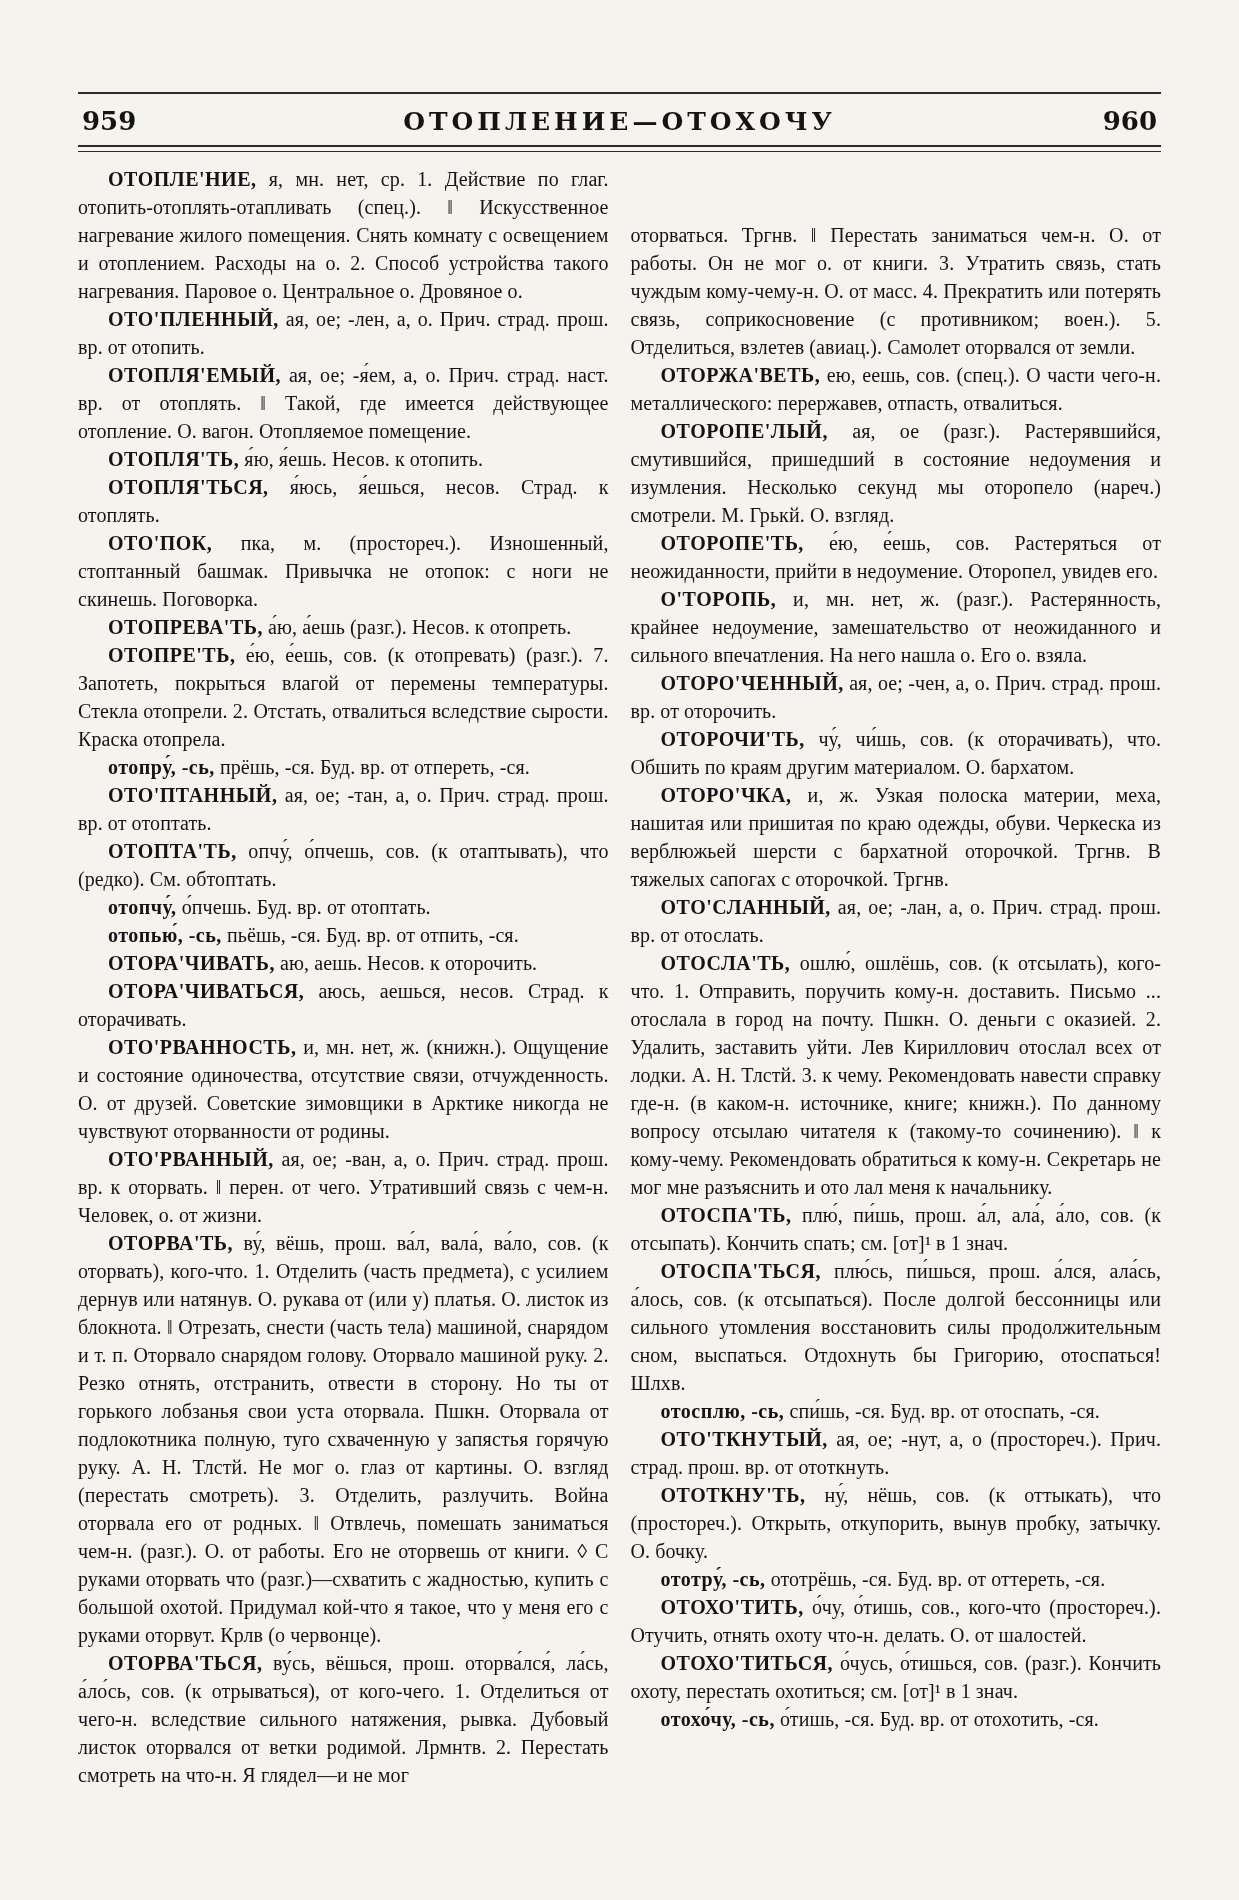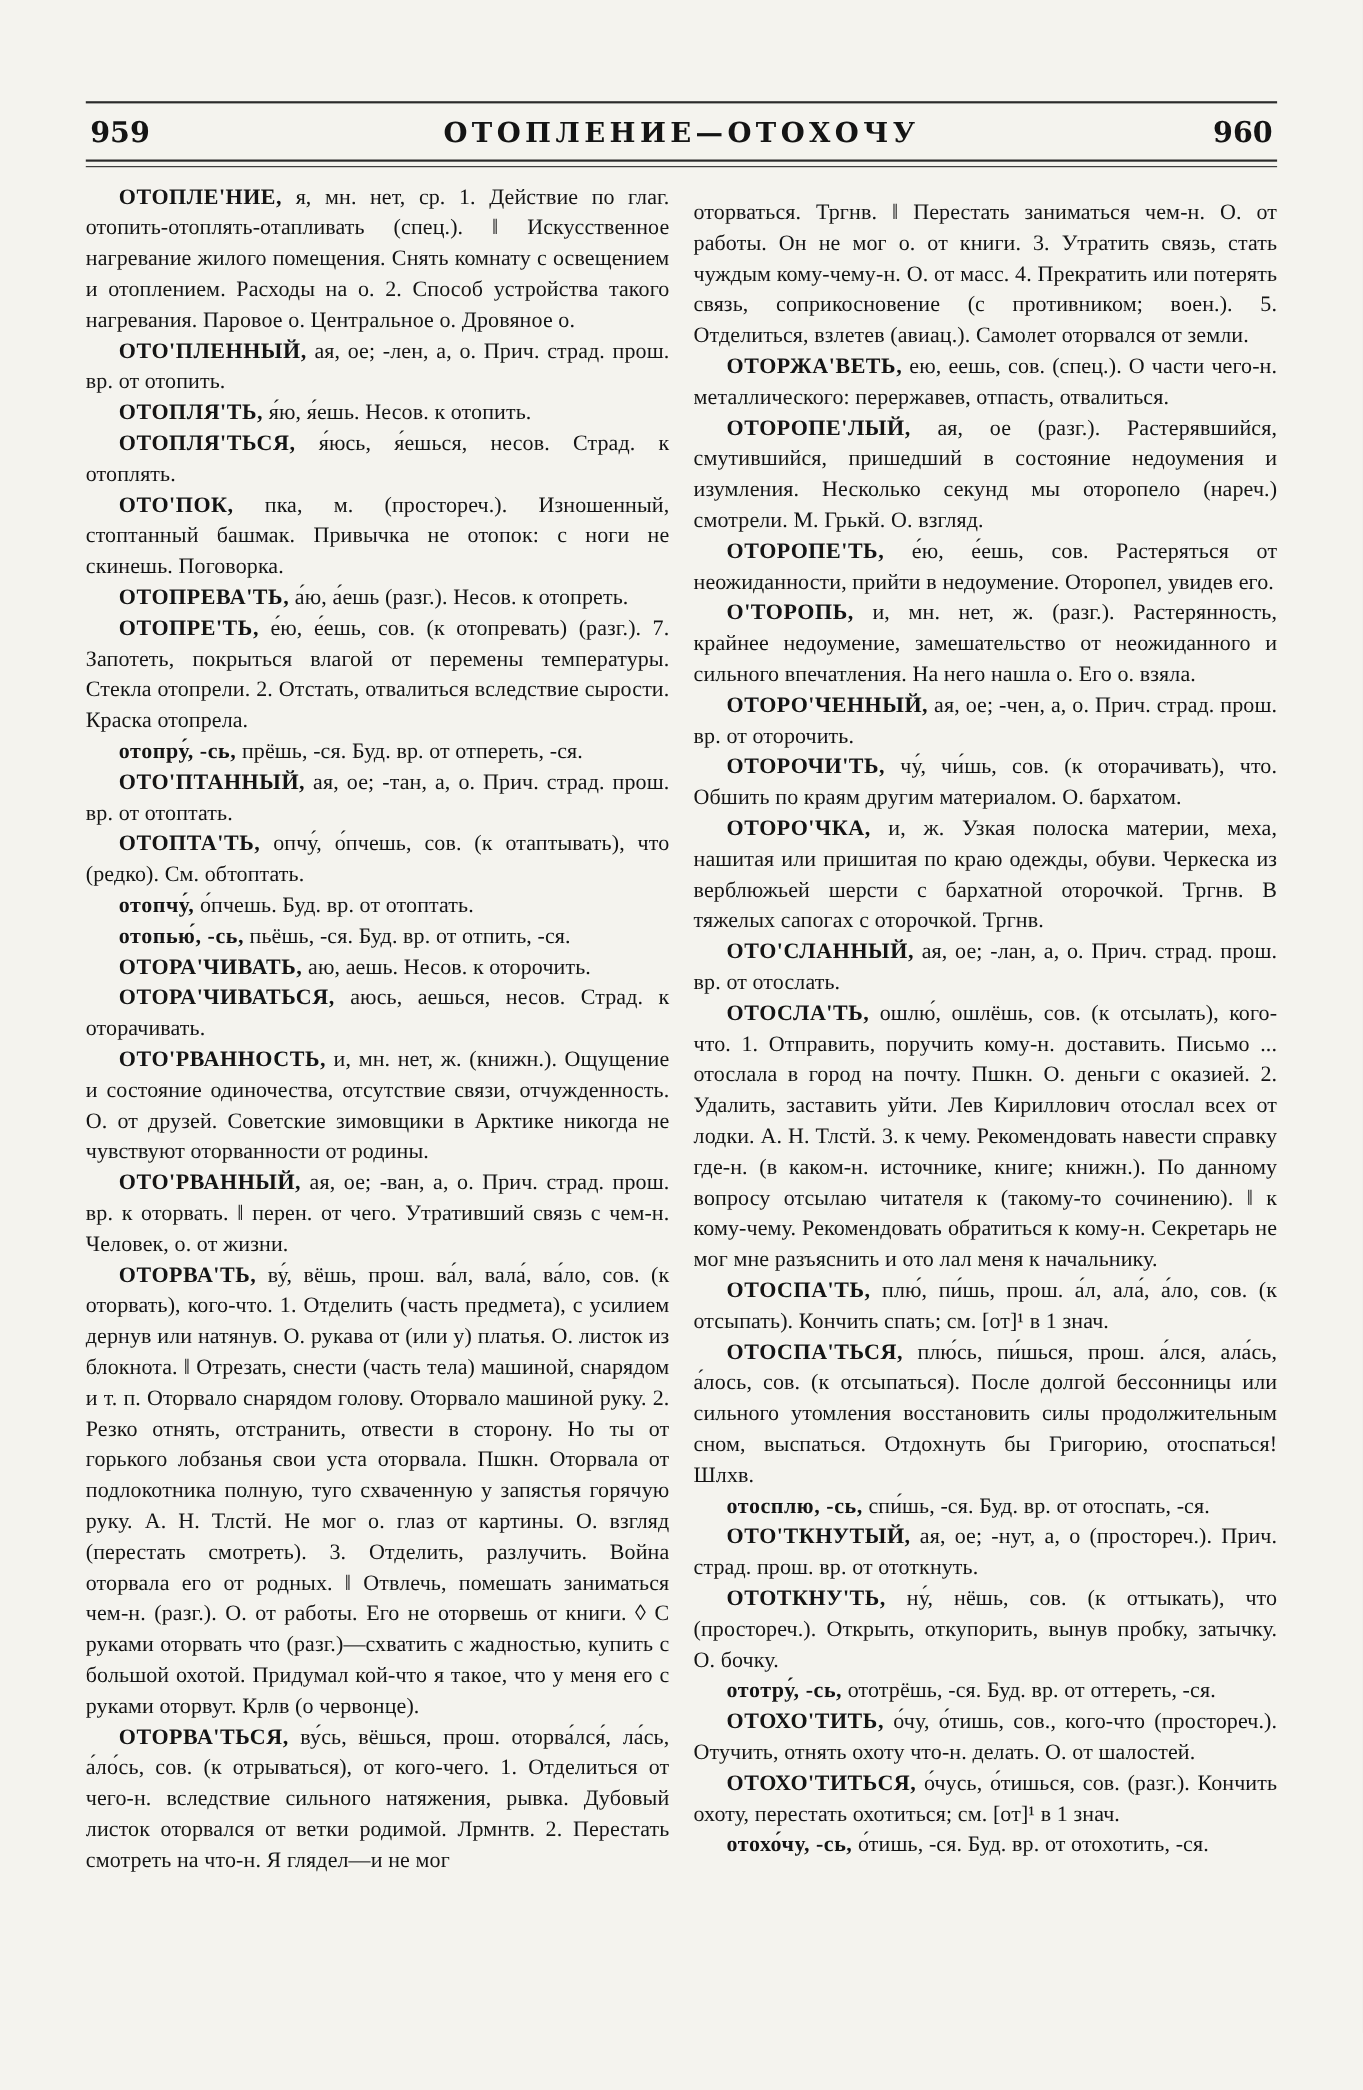--- a/index.html
+++ b/index.html
@@ -8,21 +8,21 @@
     width:1239px;height:1900px;
     margin:0 auto;
     background:#f4f3ee;
     box-sizing:border-box;
     padding:92px 78px 0 78px;
     color:#141414;
     font-family:"Liberation Serif", serif;
   }
   .top-rule{border-top:2px solid #2b2b2b;height:0;}
   .header-row{
-    display:flex;justify-content:space-between;align-items:flex-start;
+    display:flex;justify-content:space-between;align-items:flex-end;
     padding:12px 4px 9px 4px;
     font-weight:bold;
     gap:16px;
   }
   .page-num{font-size:26px;font-family:"DejaVu Serif",serif;}
   .running-head{
     font-size:25px;letter-spacing:4px;
     font-family:"DejaVu Serif",serif;
   }
   .double-rule{
@@ -52,20 +52,21 @@
   <div class="header-row">
     <span class="page-num">959</span>
     <span class="running-head">ОТОПЛЕНИЕ—ОТОХОЧУ</span>
     <span class="page-num">960</span>
   </div>
   <div class="double-rule"></div>
   <div class="columns">
     <div class="col" id="col-left">
         <p class="entry"><b class="head">ОТОПЛЕ'НИЕ,</b> <span>я, мн. нет, ср. 1. Действие по глаг. отопить-отоплять-отапливать (спец.). ‖ Искусственное нагревание жилого помещения. Снять комнату с освещением и отоплением. Расходы на о. 2. Способ устройства такого нагревания. Паровое о. Центральное о. Дровяное о.</span></p>
         <p class="entry"><b class="head">ОТО'ПЛЕННЫЙ,</b> <span>ая, ое; -лен, а, о. Прич. страд. прош. вр. от отопить.</span></p>
+        <p class="entry"><b class="head">ОТОПЛЯ'ЕМЫЙ,</b> <span>ая, ое; -я́ем, а, о. Прич. страд. наст. вр. от отоплять. ‖ Такой, где имеется действующее отопление. О. вагон. Отопляемое помещение.</span></p>
         <p class="entry"><b class="head">ОТОПЛЯ'ТЬ,</b> <span>я́ю, я́ешь. Несов. к отопить.</span></p>
         <p class="entry"><b class="head">ОТОПЛЯ'ТЬСЯ,</b> <span>я́юсь, я́ешься, несов. Страд. к отоплять.</span></p>
         <p class="entry"><b class="head">ОТО'ПОК,</b> <span>пка, м. (простореч.). Изношенный, стоптанный башмак. Привычка не отопок: с ноги не скинешь. Поговорка.</span></p>
         <p class="entry"><b class="head">ОТОПРЕВА'ТЬ,</b> <span>а́ю, а́ешь (разг.). Несов. к отопреть.</span></p>
         <p class="entry"><b class="head">ОТОПРЕ'ТЬ,</b> <span>е́ю, е́ешь, сов. (к отопревать) (разг.). 7. Запотеть, покрыться влагой от перемены температуры. Стекла отопрели. 2. Отстать, отвалиться вследствие сырости. Краска отопрела.</span></p>
         <p class="entry"><b class="head">отопру́, -сь,</b> <span>прёшь, -ся. Буд. вр. от отпереть, -ся.</span></p>
         <p class="entry"><b class="head">ОТО'ПТАННЫЙ,</b> <span>ая, ое; -тан, а, о. Прич. страд. прош. вр. от отоптать.</span></p>
         <p class="entry"><b class="head">ОТОПТА'ТЬ,</b> <span>опчу́, о́пчешь, сов. (к отаптывать), что (редко). См. обтоптать.</span></p>
         <p class="entry"><b class="head">отопчу́,</b> <span>о́пчешь. Буд. вр. от отоптать.</span></p>
         <p class="entry"><b class="head">отопью́, -сь,</b> <span>пьёшь, -ся. Буд. вр. от отпить, -ся.</span></p>

